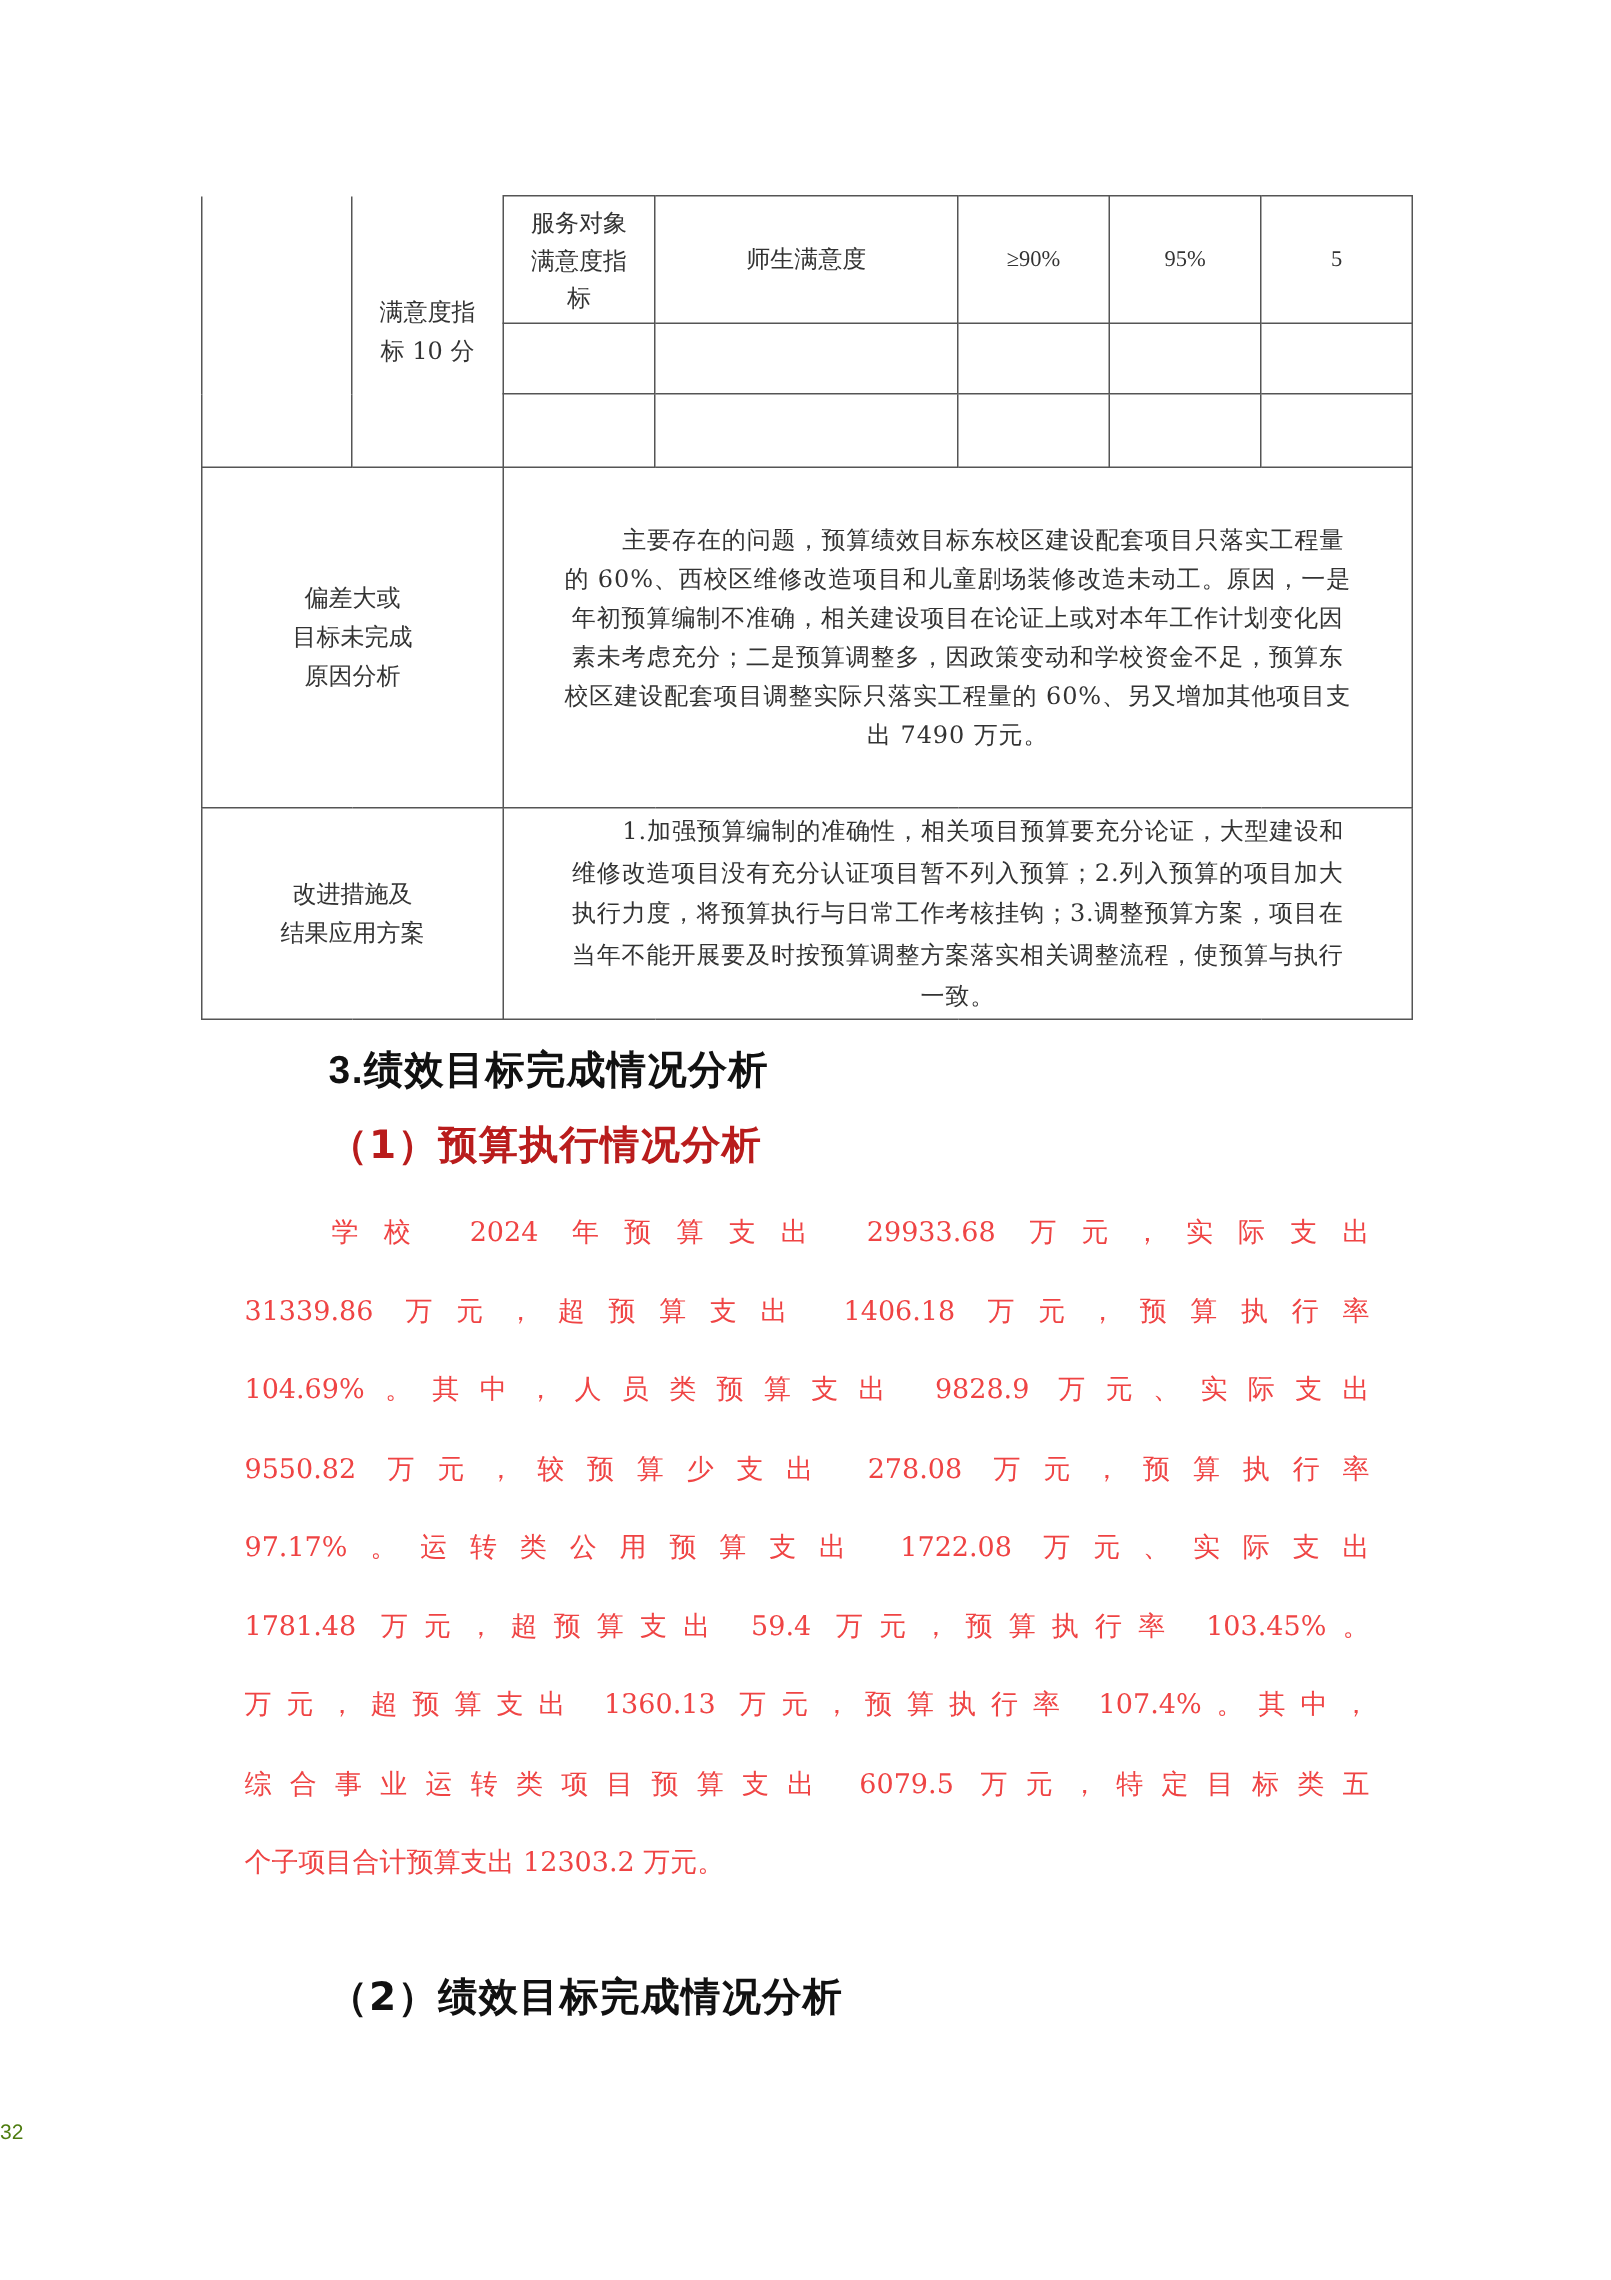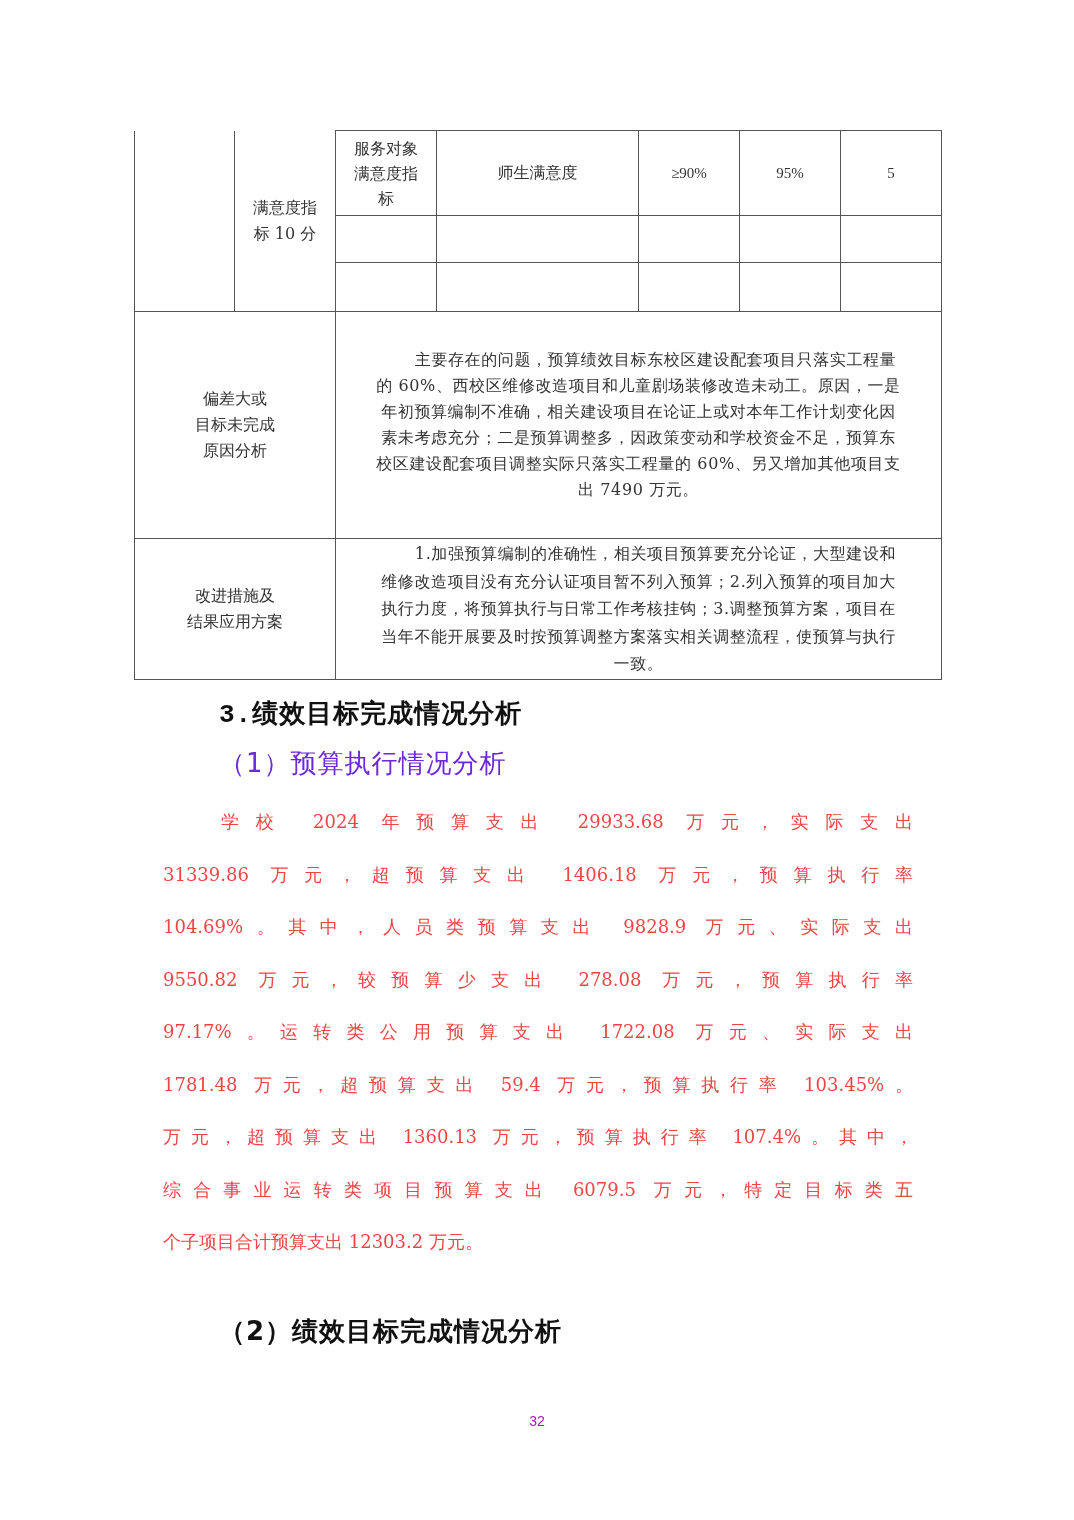--- a/index.html
+++ b/index.html
@@ -27,33 +27,33 @@
     tr.r1 td { height: 84px; }
     tr.r2 td { height: 46px; }
     tr.r3 td { height: 48px; }
     tr.r4 td { height: 226px; }
     tr.r5 td { height: 140px; }
     td.txt { text-align: left; padding: 0 8px; line-height: 29.5px; font-size: 16px; letter-spacing: 0.6px; }
     td.txt span.indent { display: inline-block; width: 34px; }
     td.label { line-height: 29px; margin-top: 36px; }
     .num { font-family: "Liberation Serif", serif; font-size: 15px; }
 
-    .h1 { position: absolute; left: 219px; top: 696px; font-family: Liberation Mono, monospace; font-weight: bold; font-size: 26px; color: #111; letter-spacing: 1px; }
-    .h2 { position: absolute; left: 219px; top: 746px; font-family: "DejaVu Sans", sans-serif; font-weight: normal; font-size: 26px; color: #6d28d9; letter-spacing: 1px; }
+    .h1 { position: absolute; left: 219px; top: 696px; font-family: Liberation Sans, sans-serif; font-weight: bold; font-size: 26px; color: #111; letter-spacing: 1px; }
+    .h2 { position: absolute; left: 219px; top: 746px; font-family: "DejaVu Sans", sans-serif; font-weight: bold; font-size: 26px; color: #b91c1c; letter-spacing: 1px; }
     .h3 { position: absolute; left: 219px; top: 1314px; font-family: "DejaVu Sans", sans-serif; font-weight: bold; font-size: 26px; color: #111; letter-spacing: 1px; }
     .body-para {
       position: absolute; left: 163px; top: 796px; width: 750px;
       font-family: "DejaVu Serif", "Liberation Serif", serif;
       font-size: 18px; line-height: 52.5px; color: #ef4444;
       text-align: justify; text-align-last: left;
     }
     .body-para .line { display: block; white-space: nowrap; text-align: justify; text-align-last: justify; }
     .body-para .line.first { padding-left: 58px; }
     .body-para .line.last { text-align-last: left; }
-    .page-num { position: absolute; left: 0; width: 1074px; top: 1413px; text-align: center; font-family: "Liberation Sans", sans-serif; font-size: 14px; color: #a21caf; }
+    .page-num { position: absolute; left: 0; width: 1074px; top: 1413px; font-family: "Liberation Sans", sans-serif; font-size: 14px; color: #4d7c0f; }
   </style>
 </head>
 <body>
 
 <div class="page">
 
   <table class="perf">
     <tbody>
       <tr class="r1">
         <td class="c1 noTop" rowspan="3"></td>

